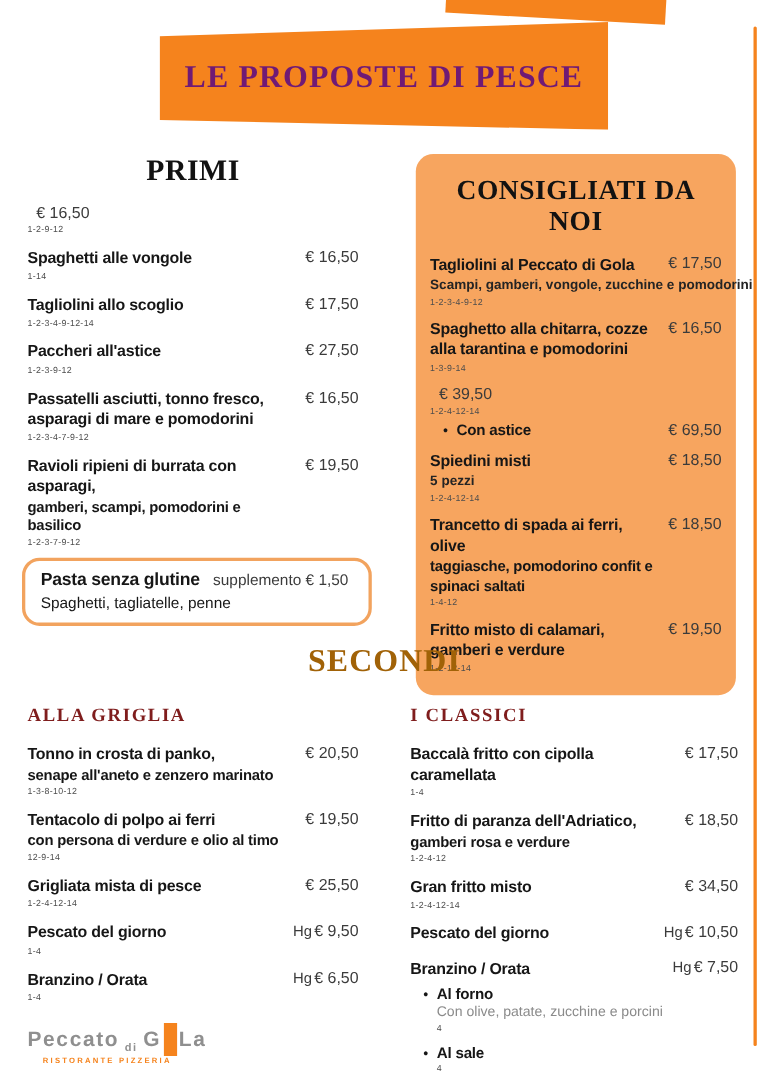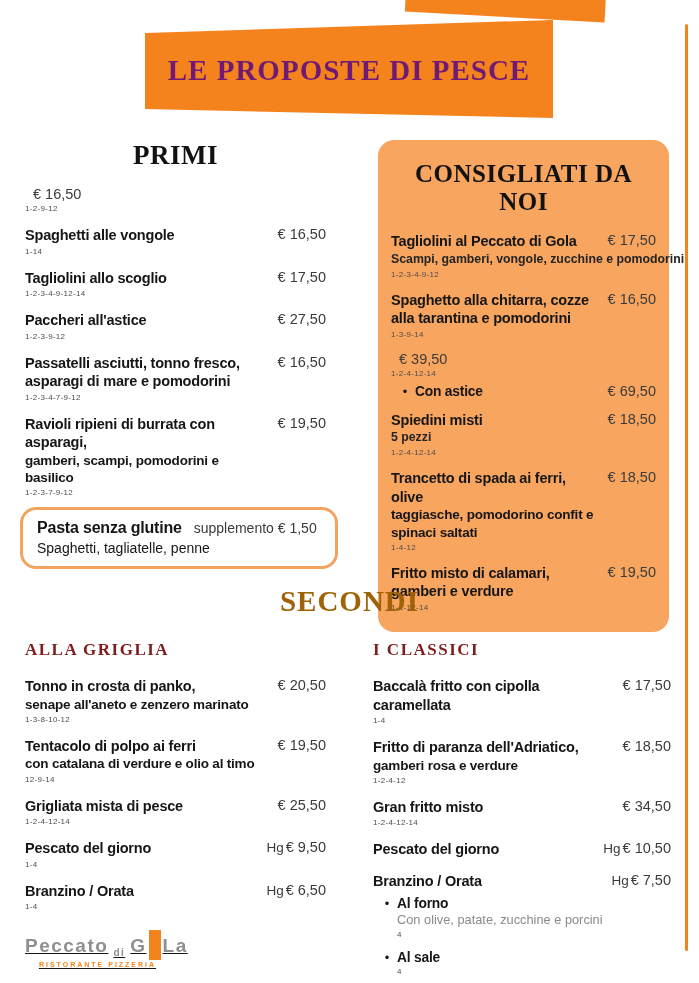--- a/index.html
+++ b/index.html
@@ -59,21 +59,21 @@
   .gf-supp{font-size:14px;color:#3b3b3b;margin-left:12px;white-space:nowrap;}
   .gf-desc{font-size:14px;margin-top:3px;}
 
   .secondi-title{position:absolute;left:0;top:585px;width:699px;text-align:center;margin:0;
                  font-family:"Liberation Serif",serif;font-weight:600;font-size:29px;
                  letter-spacing:1px;color:#a16207;}
   .griglia{position:absolute;left:25px;top:640px;width:301px;}
   .classici{position:absolute;left:373px;top:640px;width:298px;}
 
   
-  .logo{position:absolute;left:25px;top:930px;text-decoration:underline;}
+  .logo{position:absolute;left:25px;top:930px;}
   .wordmark{display:flex;align-items:center;color:#8f8f8f;font-weight:bold;
             letter-spacing:1.5px;font-size:19px;line-height:1;}
   .w-small{font-size:10px;margin:0 5px;align-self:flex-end;padding-bottom:2px;}
   .oblock{display:inline-block;width:12px;height:30px;background:#F5831D;margin:0 2px;}
   .tagline{color:#F5831D;font-size:7px;font-weight:bold;letter-spacing:2px;
            margin-top:1px;text-align:center;width:145px;}
 </style>
 </head>
 <body>
 
@@ -317,21 +317,21 @@
     </div>
 
     <div class="allergens">1-3-8-10-12</div>
 
   </div>
 
   <div class="item">
     <div class="row">
       <div class="names">
         <div class="name">Tentacolo di polpo ai ferri</div>
-        <div class="name2">con catalana di verdure e olio al timo</div>
+        <div class="name2">con persona di verdure e olio al timo</div>
       </div>
       <div class="price">
         <span>€ 19,50</span>
       </div>
     </div>
 
     <div class="allergens">12-9-14</div>
 
   </div>
 

